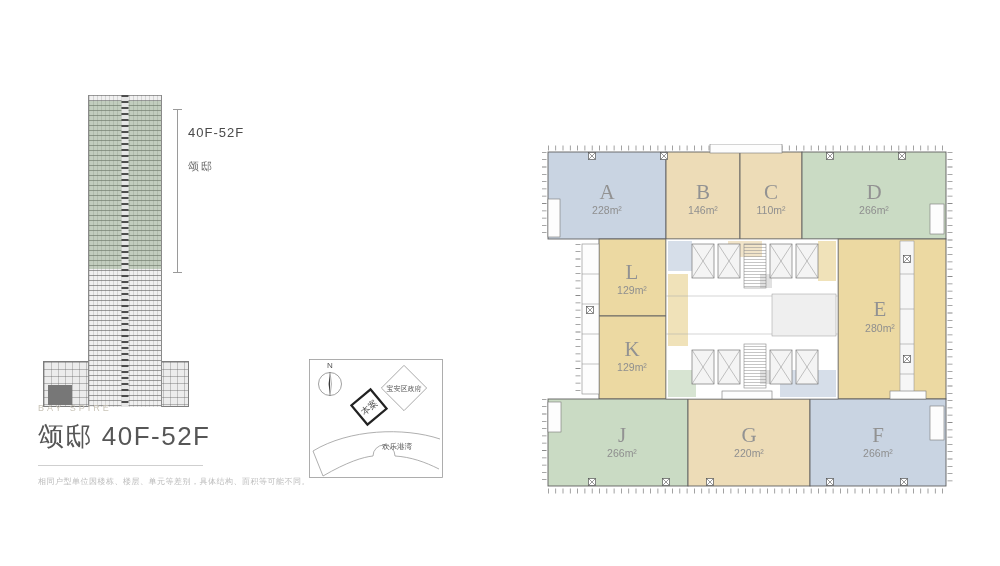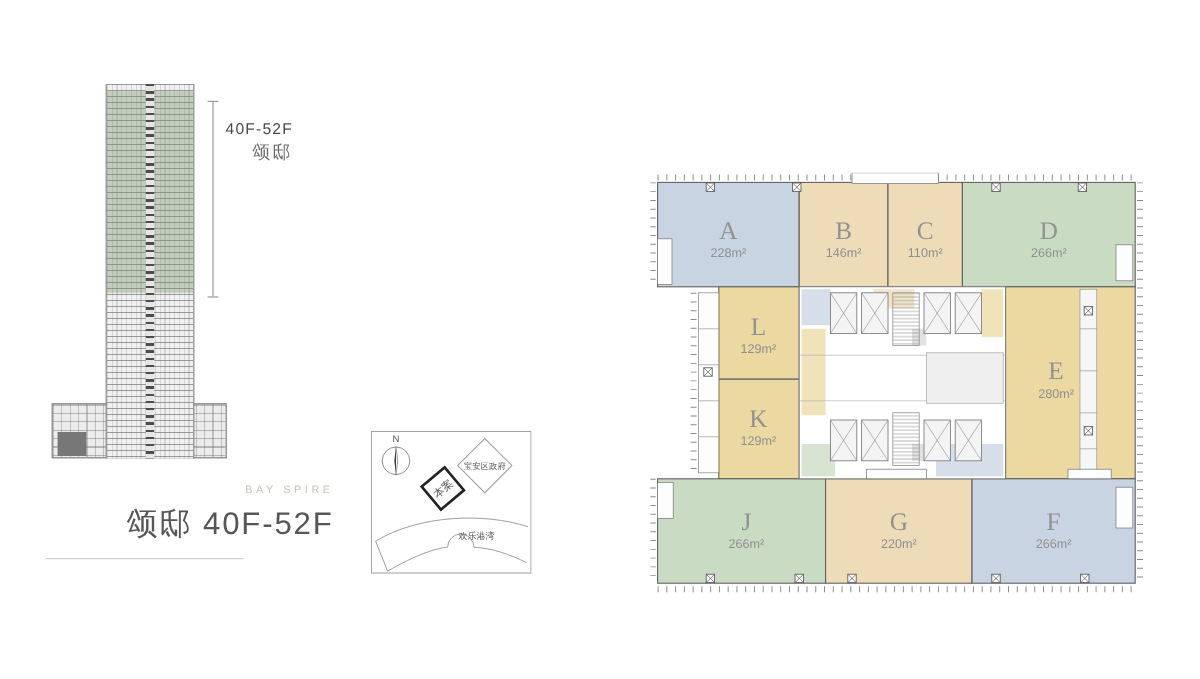--- a/index.html
+++ b/index.html
@@ -1,20 +1,20 @@
 <!DOCTYPE html>
 <html><head>
 <meta charset="utf-8">
 <style>
   html,body{margin:0;padding:0;background:#fff;}
   .canvas{position:relative;width:1000px;height:566px;background:#ffffff;overflow:hidden;
           font-family:"Liberation Sans",sans-serif;}
 
   
-  .elevation{position:absolute;left:40px;top:70px;width:250px;height:320px;text-align:right;}
+  .elevation{position:absolute;left:40px;top:95px;width:250px;height:320px;}
   .tower{position:absolute;left:48px;top:0;width:74px;height:312px;
     background:
       repeating-linear-gradient(to right, rgba(100,100,100,.20) 0 1px, transparent 1px 4px),
       repeating-linear-gradient(to bottom, #9a9a9a 0 1px, #f0f0f0 1px 5px);
     border-left:1px solid #8a8a8a;border-right:1px solid #8a8a8a;box-sizing:border-box;}
   .tower-green{position:absolute;left:0;top:6px;width:100%;height:168px;
     background:rgba(118,148,108,.38);}
   .tower-core{position:absolute;left:50%;transform:translateX(-50%);top:0;width:7px;height:100%;
     background:repeating-linear-gradient(to bottom, #4d4d4d 0 2px, #e6e6e6 2px 6px);}
   .podium{position:absolute;left:3px;top:266px;width:146px;height:46px;box-sizing:border-box;
@@ -22,24 +22,24 @@
       repeating-linear-gradient(to right, rgba(90,90,90,.30) 0 1px, transparent 1px 7px),
       repeating-linear-gradient(to bottom, rgba(90,90,90,.45) 0 1px, #ececec 1px 7px);
     border:1px solid #7d7d7d;}
   .podium-dark{position:absolute;left:53px;top:268px;width:11px;height:42px;background:#6b6b6b;}
   .podium-dark2{position:absolute;left:8px;top:290px;width:24px;height:20px;background:#777;}
   .dim-line{position:absolute;left:133px;top:14px;width:9px;height:162px;
     border-top:1px solid #9a9a9a;border-bottom:1px solid #9a9a9a;}
   .dim-line::before{content:"";position:absolute;left:4px;top:0;bottom:0;width:1px;background:#9a9a9a;}
   .bracket-label{position:absolute;left:148px;top:30px;color:#4a4a4a;}
   .bracket-label .floors{font-size:13px;letter-spacing:1px;color:#4a4a4a;}
-  .bracket-label .name{font-size:15px;color:#6d6d6d;margin-top:3px;letter-spacing:2px;}
-
-  
-  .info{position:absolute;left:38px;top:403px;width:240px;text-align:right;}
+  .bracket-label .name{font-size:11px;color:#6d6d6d;margin-top:19px;letter-spacing:2px;}
+
+  
+  .info{position:absolute;left:38px;top:403px;width:240px;}
   .sub-en{font-size:9px;letter-spacing:3px;color:#c9c4b8;}
   .title{font-size:26px;color:#565656;letter-spacing:1.5px;margin-top:6px;}
   .divider{width:165px;height:1px;background:#cfcfcf;margin-top:11px;}
   .disclaimer{margin-top:9px;font-size:8px;line-height:13px;color:#bcbcbc;letter-spacing:.5px;white-space:nowrap;}
 
   
   .sitemap{position:absolute;left:309px;top:359px;}
 
   
   .floorplan{position:absolute;left:542px;top:144px;}
@@ -65,20 +65,21 @@
       <div class="floors">40F-52F</div>
       <div class="name">颂邸</div>
     </div>
   </div>
 
   <div class="info">
     <div class="sub-en">BAY SPIRE</div>
     <div class="title">颂邸 40F-52F</div>
     <div class="divider"></div>
     <div class="disclaimer">
+      <div>相同户型单位因楼栋、楼层、单元等差别，具体结构、面积等可能不同。</div>
     </div>
   </div>
 
   <div class="sitemap">
     <svg width="134" height="120" viewBox="0 0 134 120">
       <rect x="0.5" y="0.5" width="133" height="118" fill="#ffffff" stroke="#9a9a9a" stroke-width="0.8"></rect>
 
       <g>
         <circle cx="21" cy="25" r="11.5" fill="none" stroke="#888" stroke-width="0.8"></circle>
         <path d="M21 13 L19.6 25 L21 37 Z" fill="#3a3a3a"></path>

